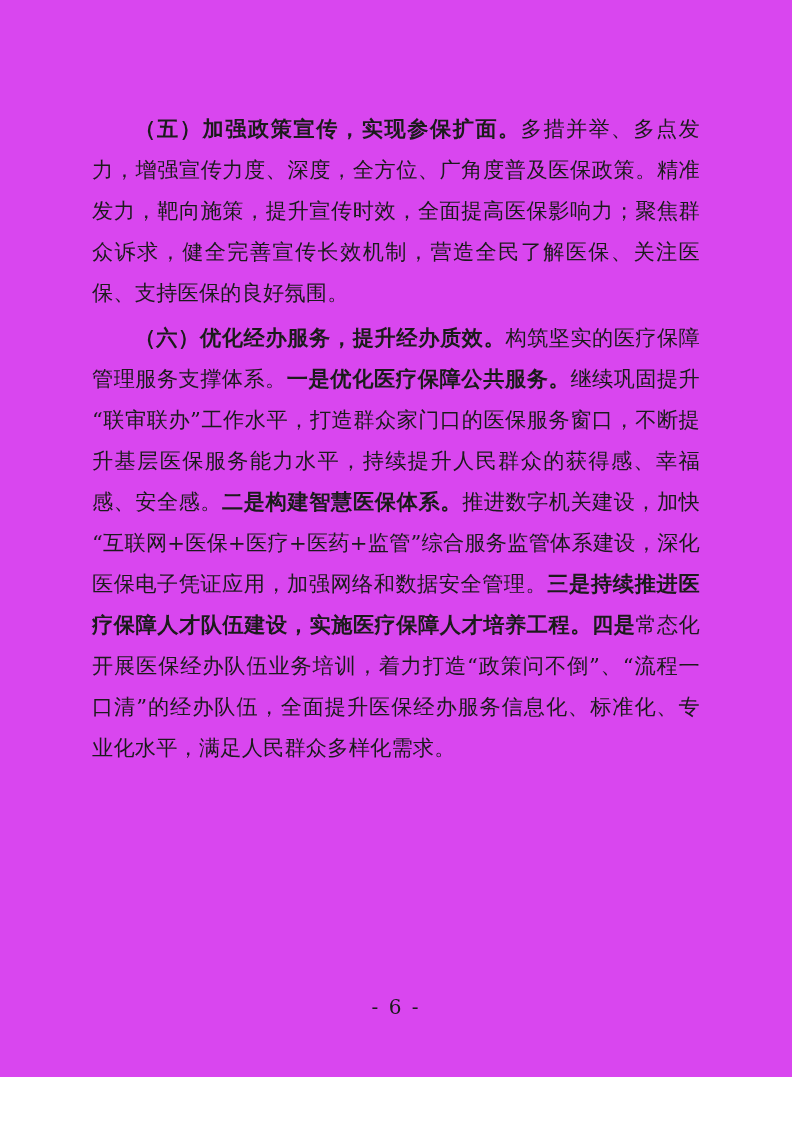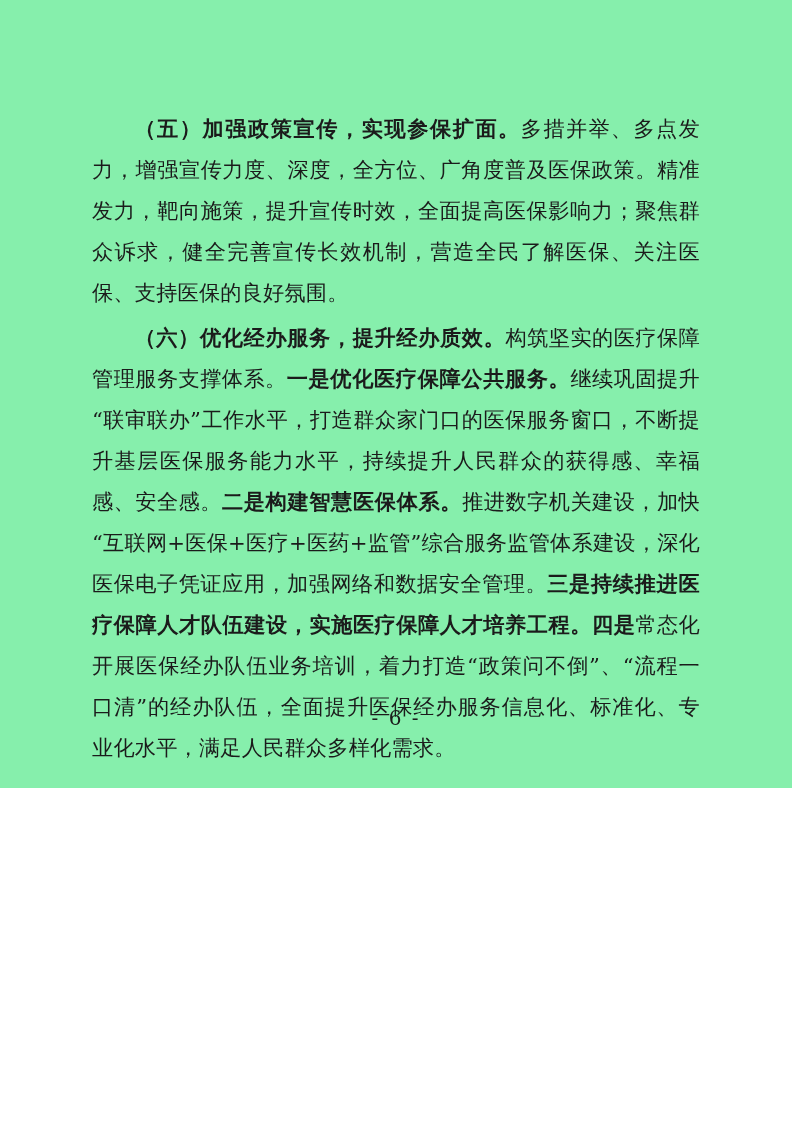--- a/index.html
+++ b/index.html
@@ -10,25 +10,25 @@
   body {
     width: 792px;
     height: 1121px;
     font-family: "DejaVu Serif", "Liberation Serif", serif;
     color: #1a1a1a;
     position: relative;
     overflow: hidden;
   }
   .page {
     width: 792px;
-    height: 788px;
+    height: 1077px;
     box-sizing: border-box;
     padding: 108px 92px 60px 92px;
     position: relative;
-    background: #86efac;
+    background: #d946ef;
   }
   .doc-body {
     font-size: 21.2px;
     line-height: 41px;
     text-align: justify;
     text-justify: inter-ideograph;
     letter-spacing: 0.2px;
     color: #1b1b1b;
   }
   .para {

